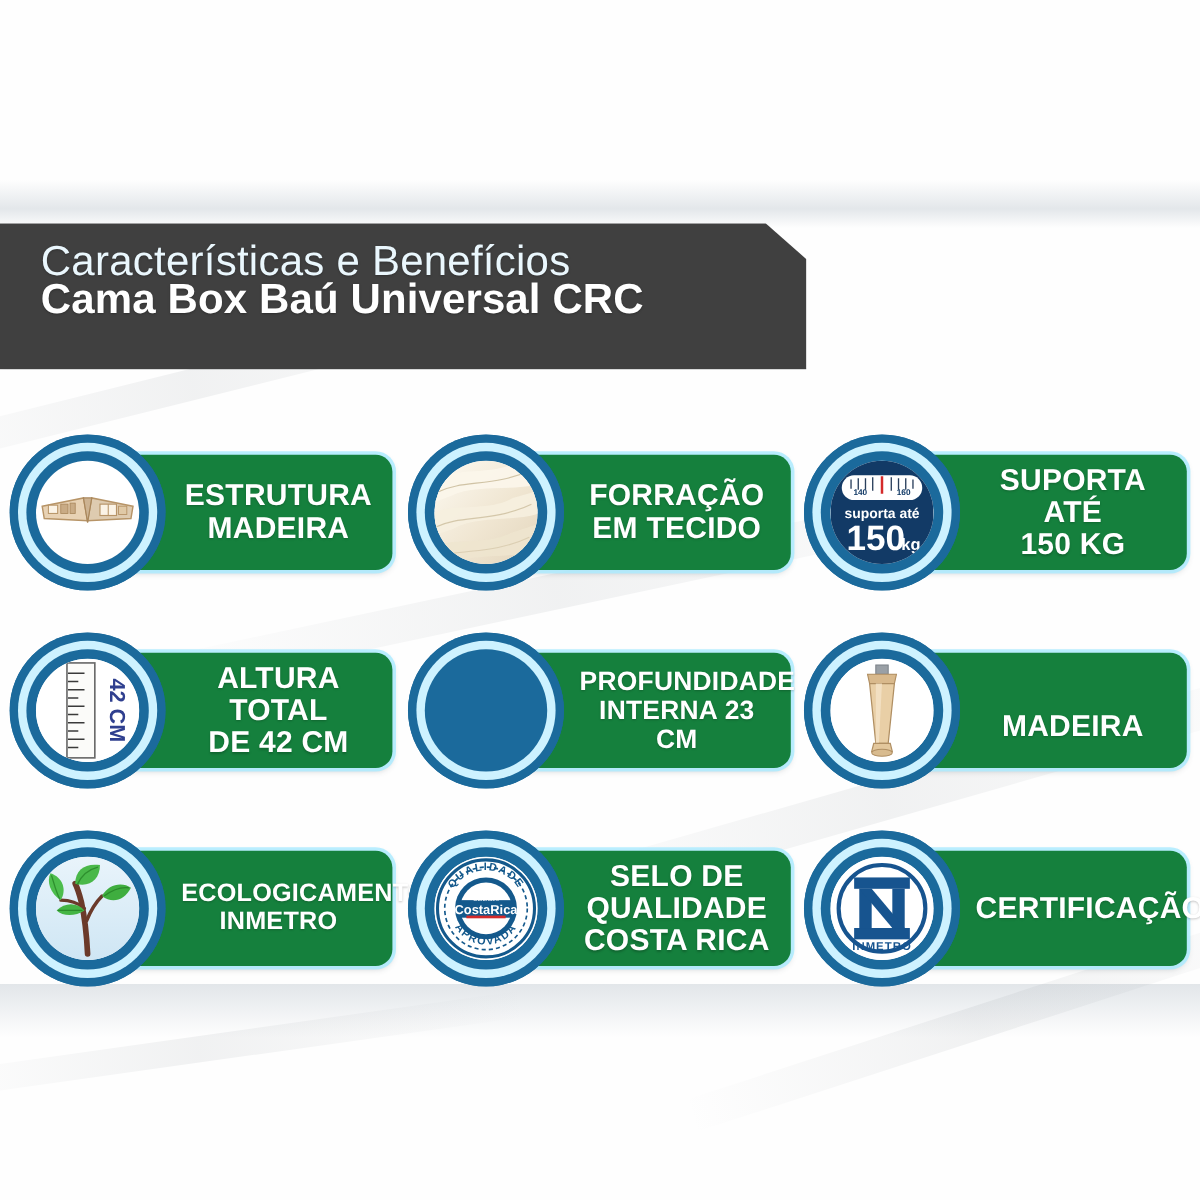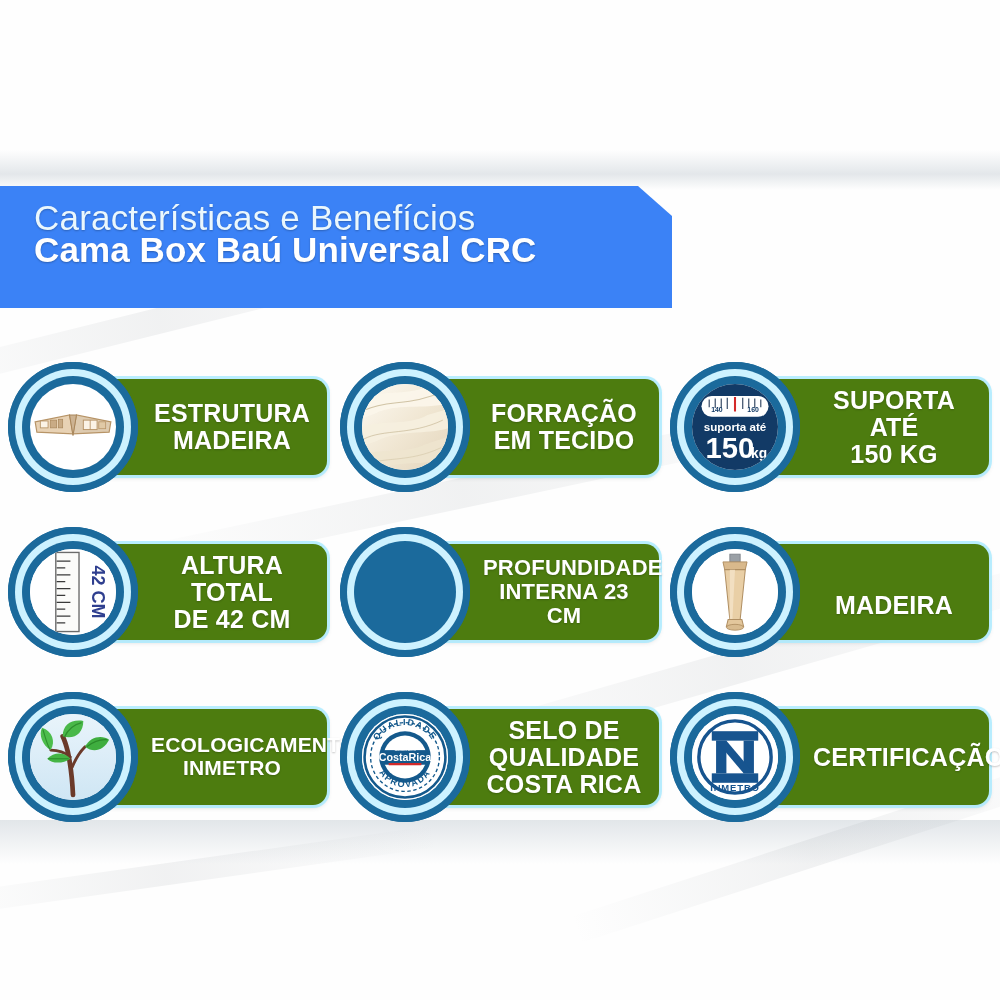--- a/index.html
+++ b/index.html
@@ -13,21 +13,21 @@
   #bg{position:absolute;inset:0;overflow:hidden;z-index:0;background:#fefefe;}
   .streak{position:absolute;background:linear-gradient(90deg,rgba(0,0,0,0) 0%,rgba(120,128,135,.10) 45%,rgba(0,0,0,0) 100%);}
   .sh-top{position:absolute;left:0;right:0;top:150px;height:40px;
     background:linear-gradient(180deg,rgba(255,255,255,0) 0%,rgba(205,212,218,.55) 60%,rgba(255,255,255,0) 100%);}
   .sh-bot{position:absolute;left:0;right:0;top:820px;height:52px;
     background:linear-gradient(180deg,rgba(198,206,213,.5) 0%,rgba(255,255,255,0) 85%);}
 
   
   #banner{
     position:absolute;left:0;top:186px;width:672px;height:122px;z-index:3;
-    background:#3b82f6;
+    background:#404040;
     clip-path:polygon(0 0, 638px 0, 672px 30px, 672px 122px, 0 122px);
     box-shadow:0 3px 7px rgba(60,70,80,.30);
     padding-left:42px;
   }
   #banner .ttl1{
     position:absolute;left:34px;top:12px;
     font-size:35px;font-weight:400;color:#eaf7fd;letter-spacing:.2px;
     text-shadow:0 1px 2px rgba(0,0,0,.25);white-space:nowrap;
   }
   #banner .ttl2{
@@ -35,21 +35,21 @@
     font-size:35px;font-weight:700;color:#ffffff;letter-spacing:.1px;
     text-shadow:0 1px 2px rgba(0,0,0,.28);white-space:nowrap;
   }
 
   
   #grid{position:absolute;left:0;top:0;width:1000px;height:1000px;z-index:2;}
   .badge{position:absolute;width:330px;height:auto;}
 
   .pill{
     position:absolute;left:55px;top:17px;width:272px;height:96px;
-    background:#4d7c0f;border-radius:14px;
+    background:#15803d;border-radius:14px;
     box-shadow:0 0 0 3px rgba(173,235,255,.85), 0 2px 5px rgba(60,70,80,.25);
     display:flex;align-items:center;justify-content:flex-end;
     box-sizing:border-box;padding-right:14px;padding-left:96px;
   }
   .pill .lbl{
     color:#ffffff;font-weight:700;font-size:25px;line-height:1.08;
     text-align:center;letter-spacing:.2px;width:100%;
     text-shadow:0 1px 2px rgba(0,0,0,.22);
   }
   .pill.sm .lbl{font-size:22px;margin-left:27px;}

